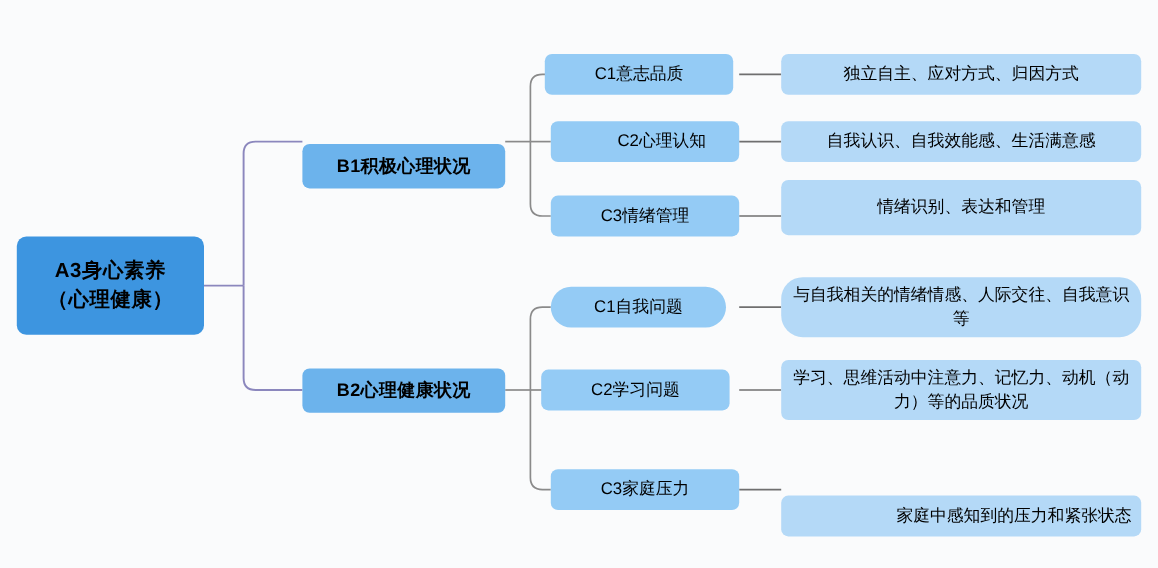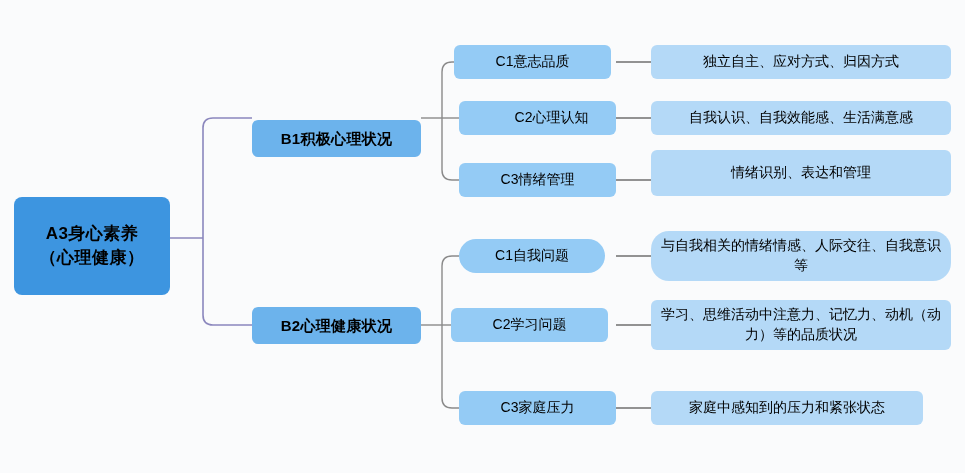--- a/index.html
+++ b/index.html
@@ -92,21 +92,21 @@
     <path d="M 442 325 L 442 398 Q 442 408 452 408 L 459 408" stroke="#8a8a8a" stroke-width="1.4" fill="none"></path>
 
     <path d="M 616 62 L 651 62" stroke="#6f6f6f" stroke-width="1.4" fill="none"></path>
     <path d="M 616 118 L 651 118" stroke="#6f6f6f" stroke-width="1.4" fill="none"></path>
     <path d="M 616 180 L 651 180" stroke="#6f6f6f" stroke-width="1.4" fill="none"></path>
     <path d="M 616 256 L 651 256" stroke="#6f6f6f" stroke-width="1.4" fill="none"></path>
     <path d="M 616 325 L 651 325" stroke="#6f6f6f" stroke-width="1.4" fill="none"></path>
     <path d="M 616 408 L 651 408" stroke="#6f6f6f" stroke-width="1.4" fill="none"></path>
   </svg>
 
-  <div class="node node-root" style="left:14px; top:197px; width:156px; height:98px; flex-direction:column;">
+  <div class="node node-root" style="left:14px; top:197px; width:156px; height:82px; flex-direction:column;">
     <span class="txt-line">A3身心素养</span>
     <span class="txt-line">（心理健康）</span>
   </div>
 
   <div class="node node-b" style="left:252px; top:100px; width:169px; height:37px;margin-top:20px;">
     <span class="txt">B1积极心理状况</span>
   </div>
 
   <div class="node node-b" style="left:252px; top:307px; width:169px; height:37px;">
     <span class="txt">B2心理健康状况</span>
@@ -141,17 +141,17 @@
   <div class="node node-desc" style="left:651px; top:150px; width:300px; height:46px;">
     <span class="txt">情绪识别、表达和管理</span>
   </div>
 
   <div class="node node-desc" style="left:651px; top:231px; width:300px; height:50px;border-radius:18px;">
     <span class="txt">与自我相关的情绪情感、人际交往、自我意识等</span>
   </div>
   <div class="node node-desc" style="left:651px; top:300px; width:300px; height:50px;">
     <span class="txt">学习、思维活动中注意力、记忆力、动机（动力）等的品质状况</span>
   </div>
-  <div class="node node-desc" style="left:651px; top:391px; width:272px; height:34px;">
+  <div class="node node-desc" style="left:651px; top:413px; width:300px; height:34px;justify-content:flex-end;">
     <span class="txt">家庭中感知到的压力和紧张状态</span>
   </div>
 
 </div>
 
 </body></html>

